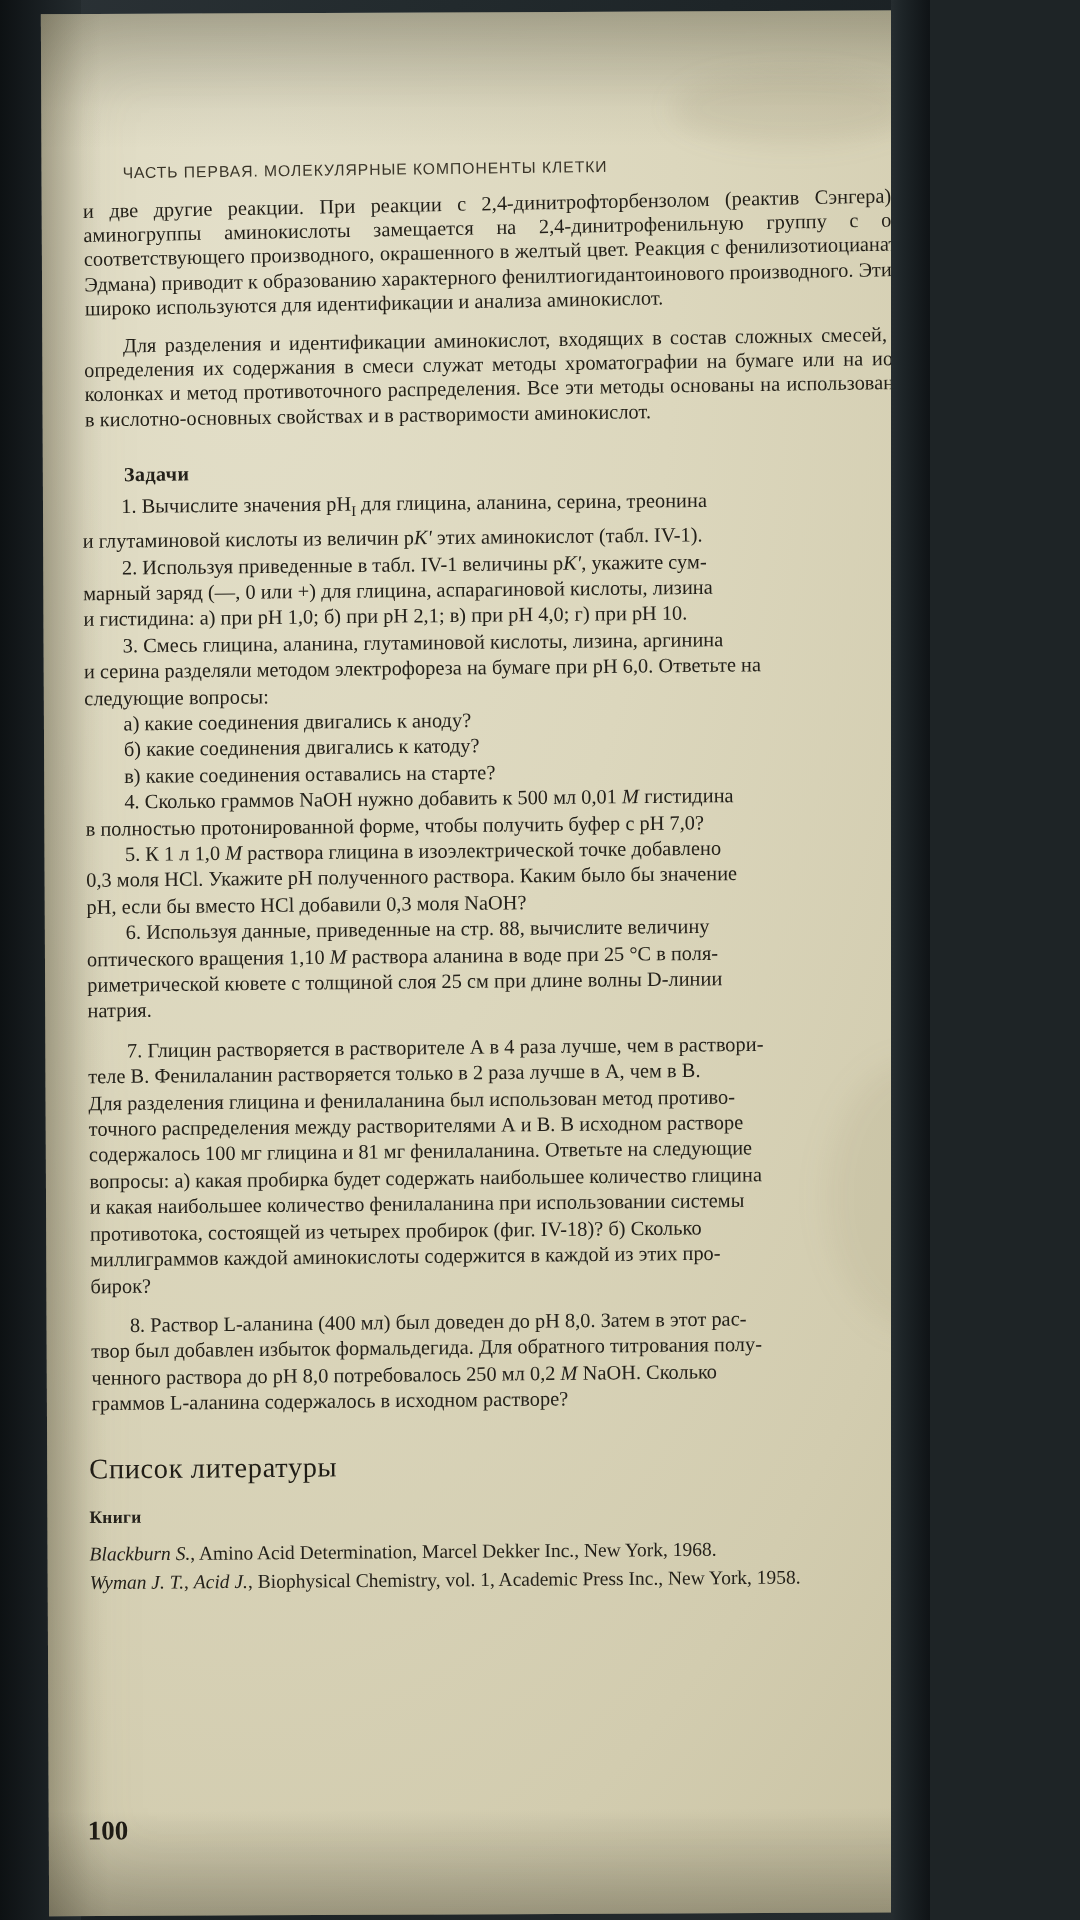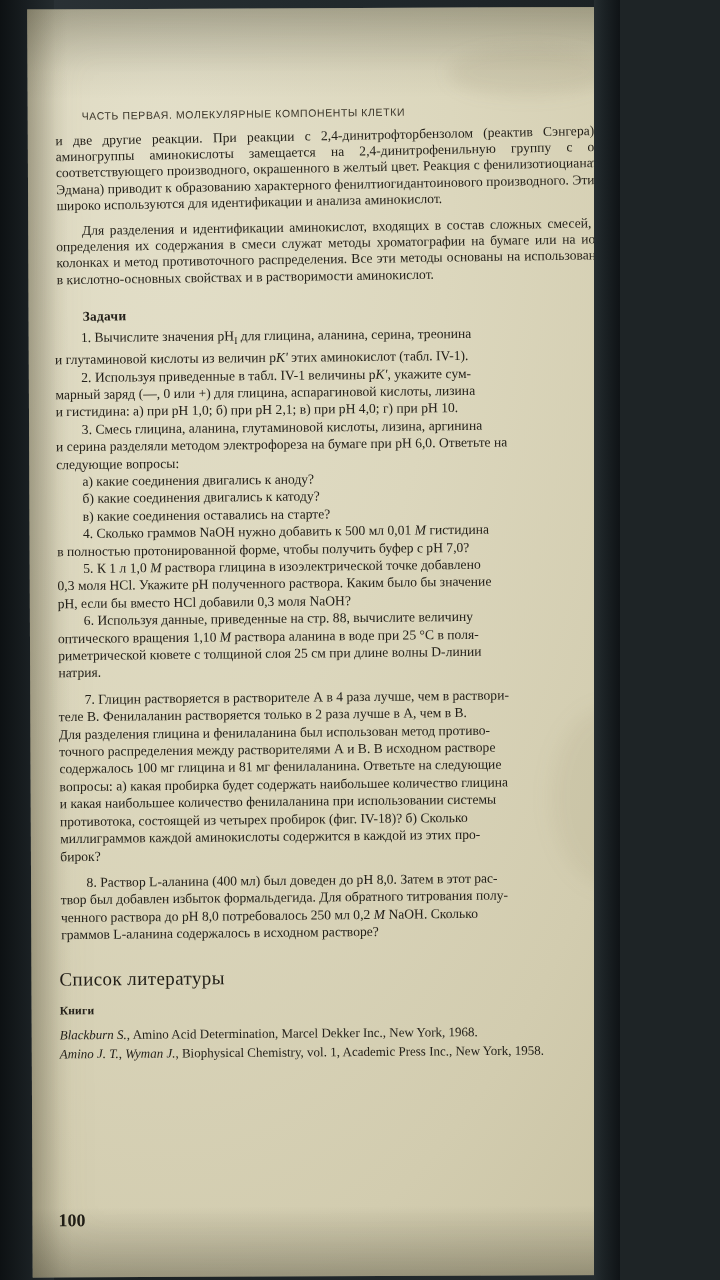--- a/index.html
+++ b/index.html
@@ -249,21 +249,21 @@
         </div>
 
       </div>
 
       <div class="h-lit tilt4">Список литературы</div>
 
       <div class="h-books tilt4">Книги</div>
 
       <div class="tilt4">
         <p class="ref"><i>Blackburn S.</i>, Amino Acid Determination, Marcel Dekker Inc., New York, 1968.</p>
-        <p class="ref"><i>Amino J. T.</i>, <i>Wyman J.</i>, Biophysical Chemistry, vol. 1, Academic Press Inc., New York, 1958.</p>
+        <p class="ref"><i>Wyman J. T.</i>, <i>Acid J.</i>, Biophysical Chemistry, vol. 1, Academic Press Inc., New York, 1958.</p>
       </div>
 
     </div>
 
     <div class="folio">100</div>
 
   </div>
 </div>
 
 </body></html>

